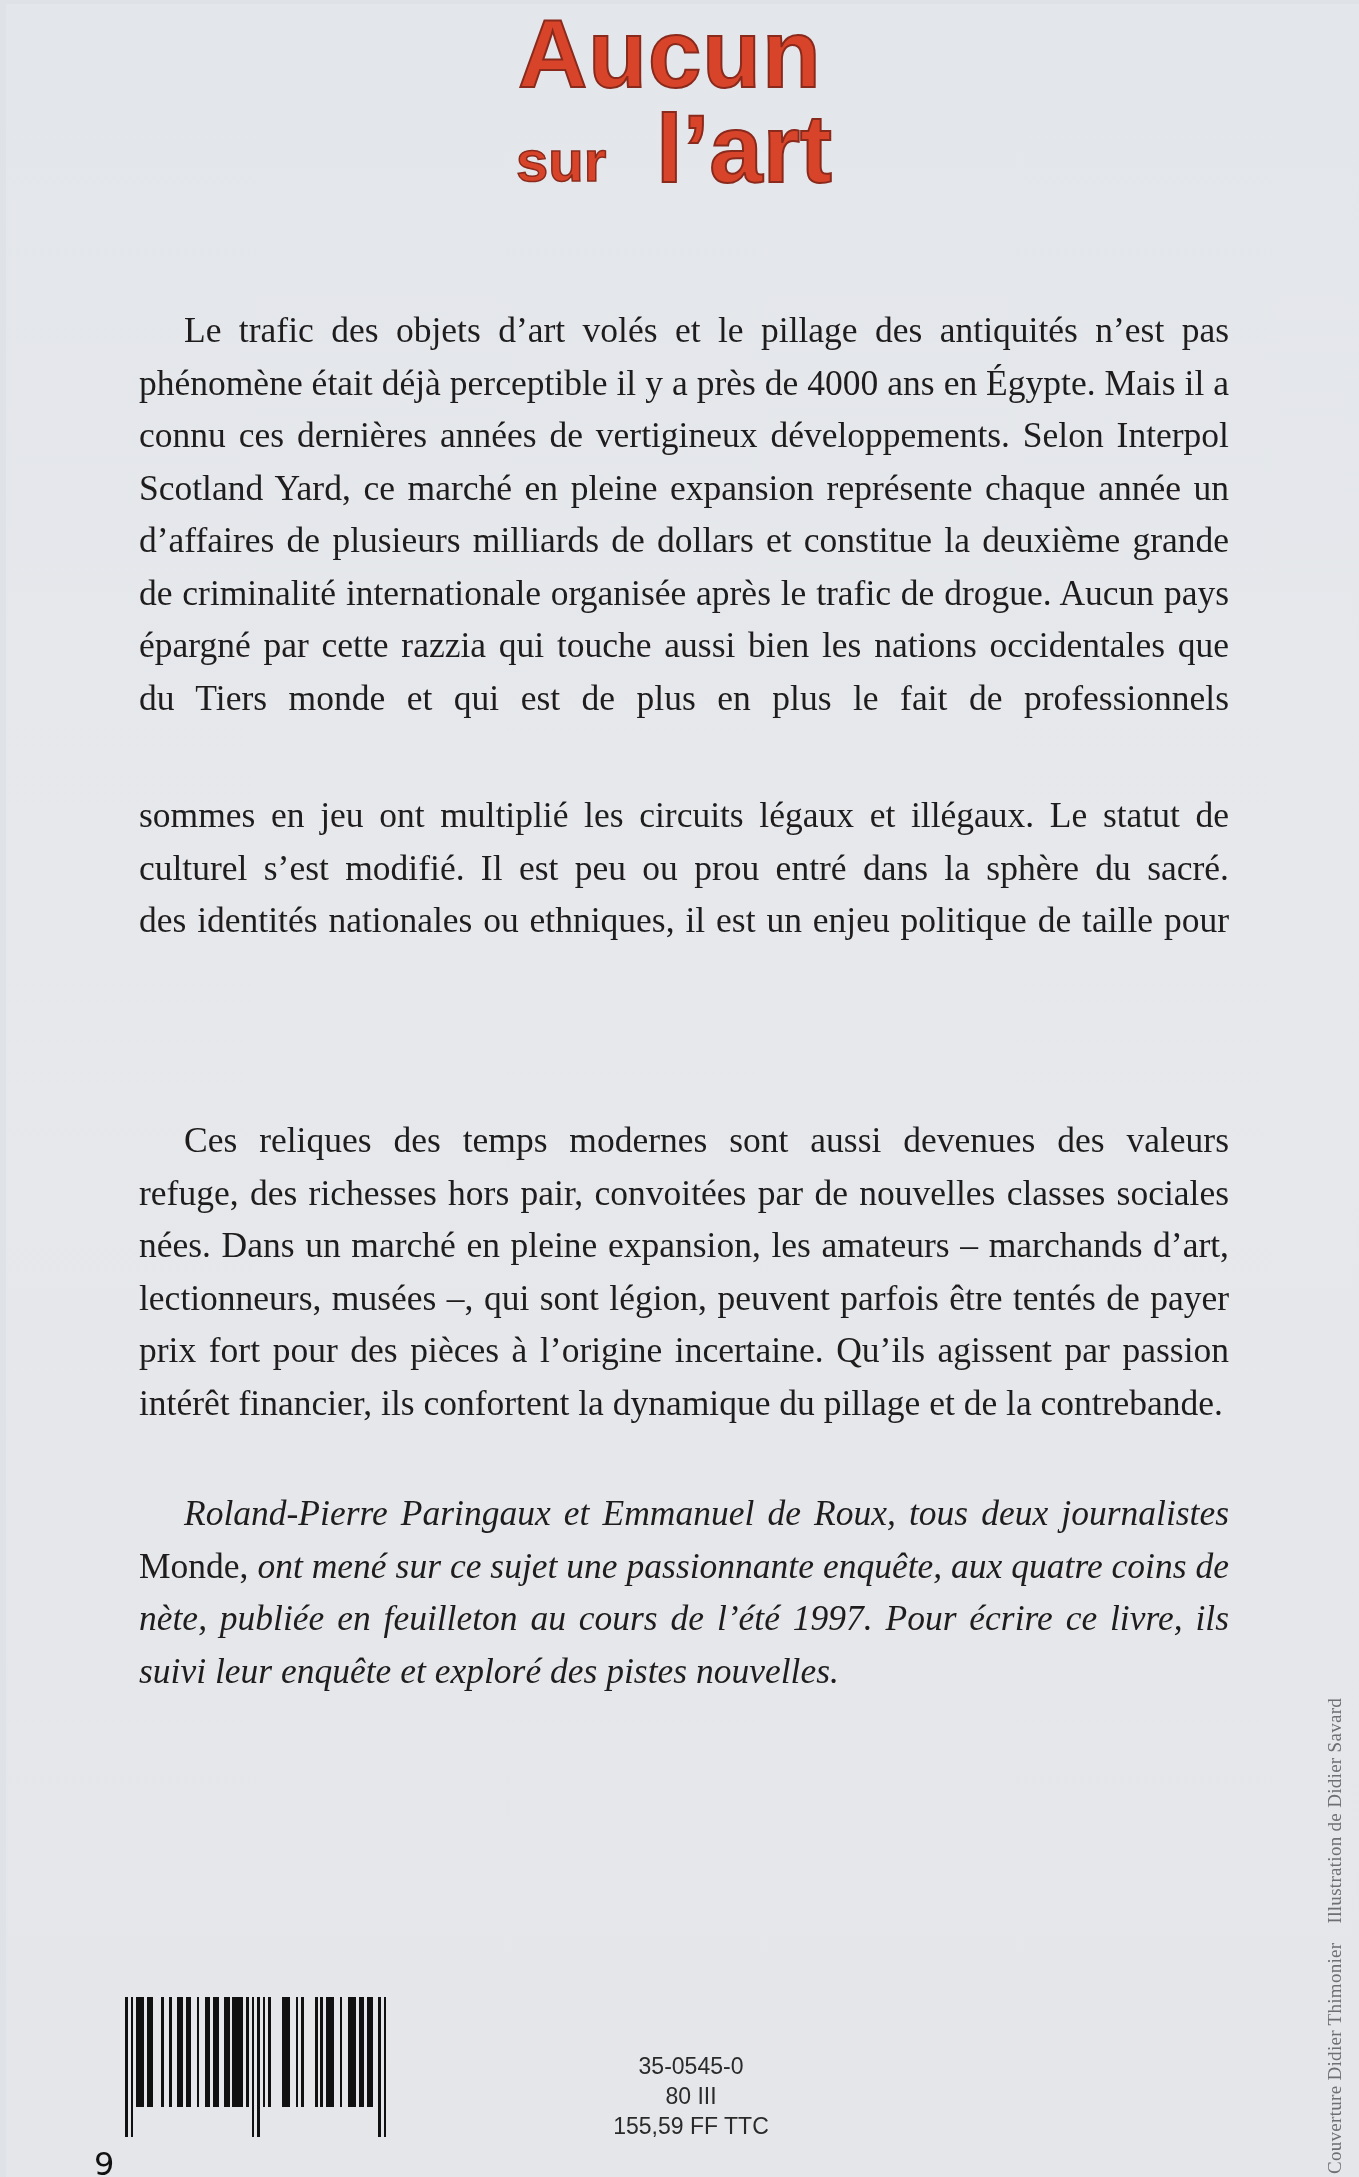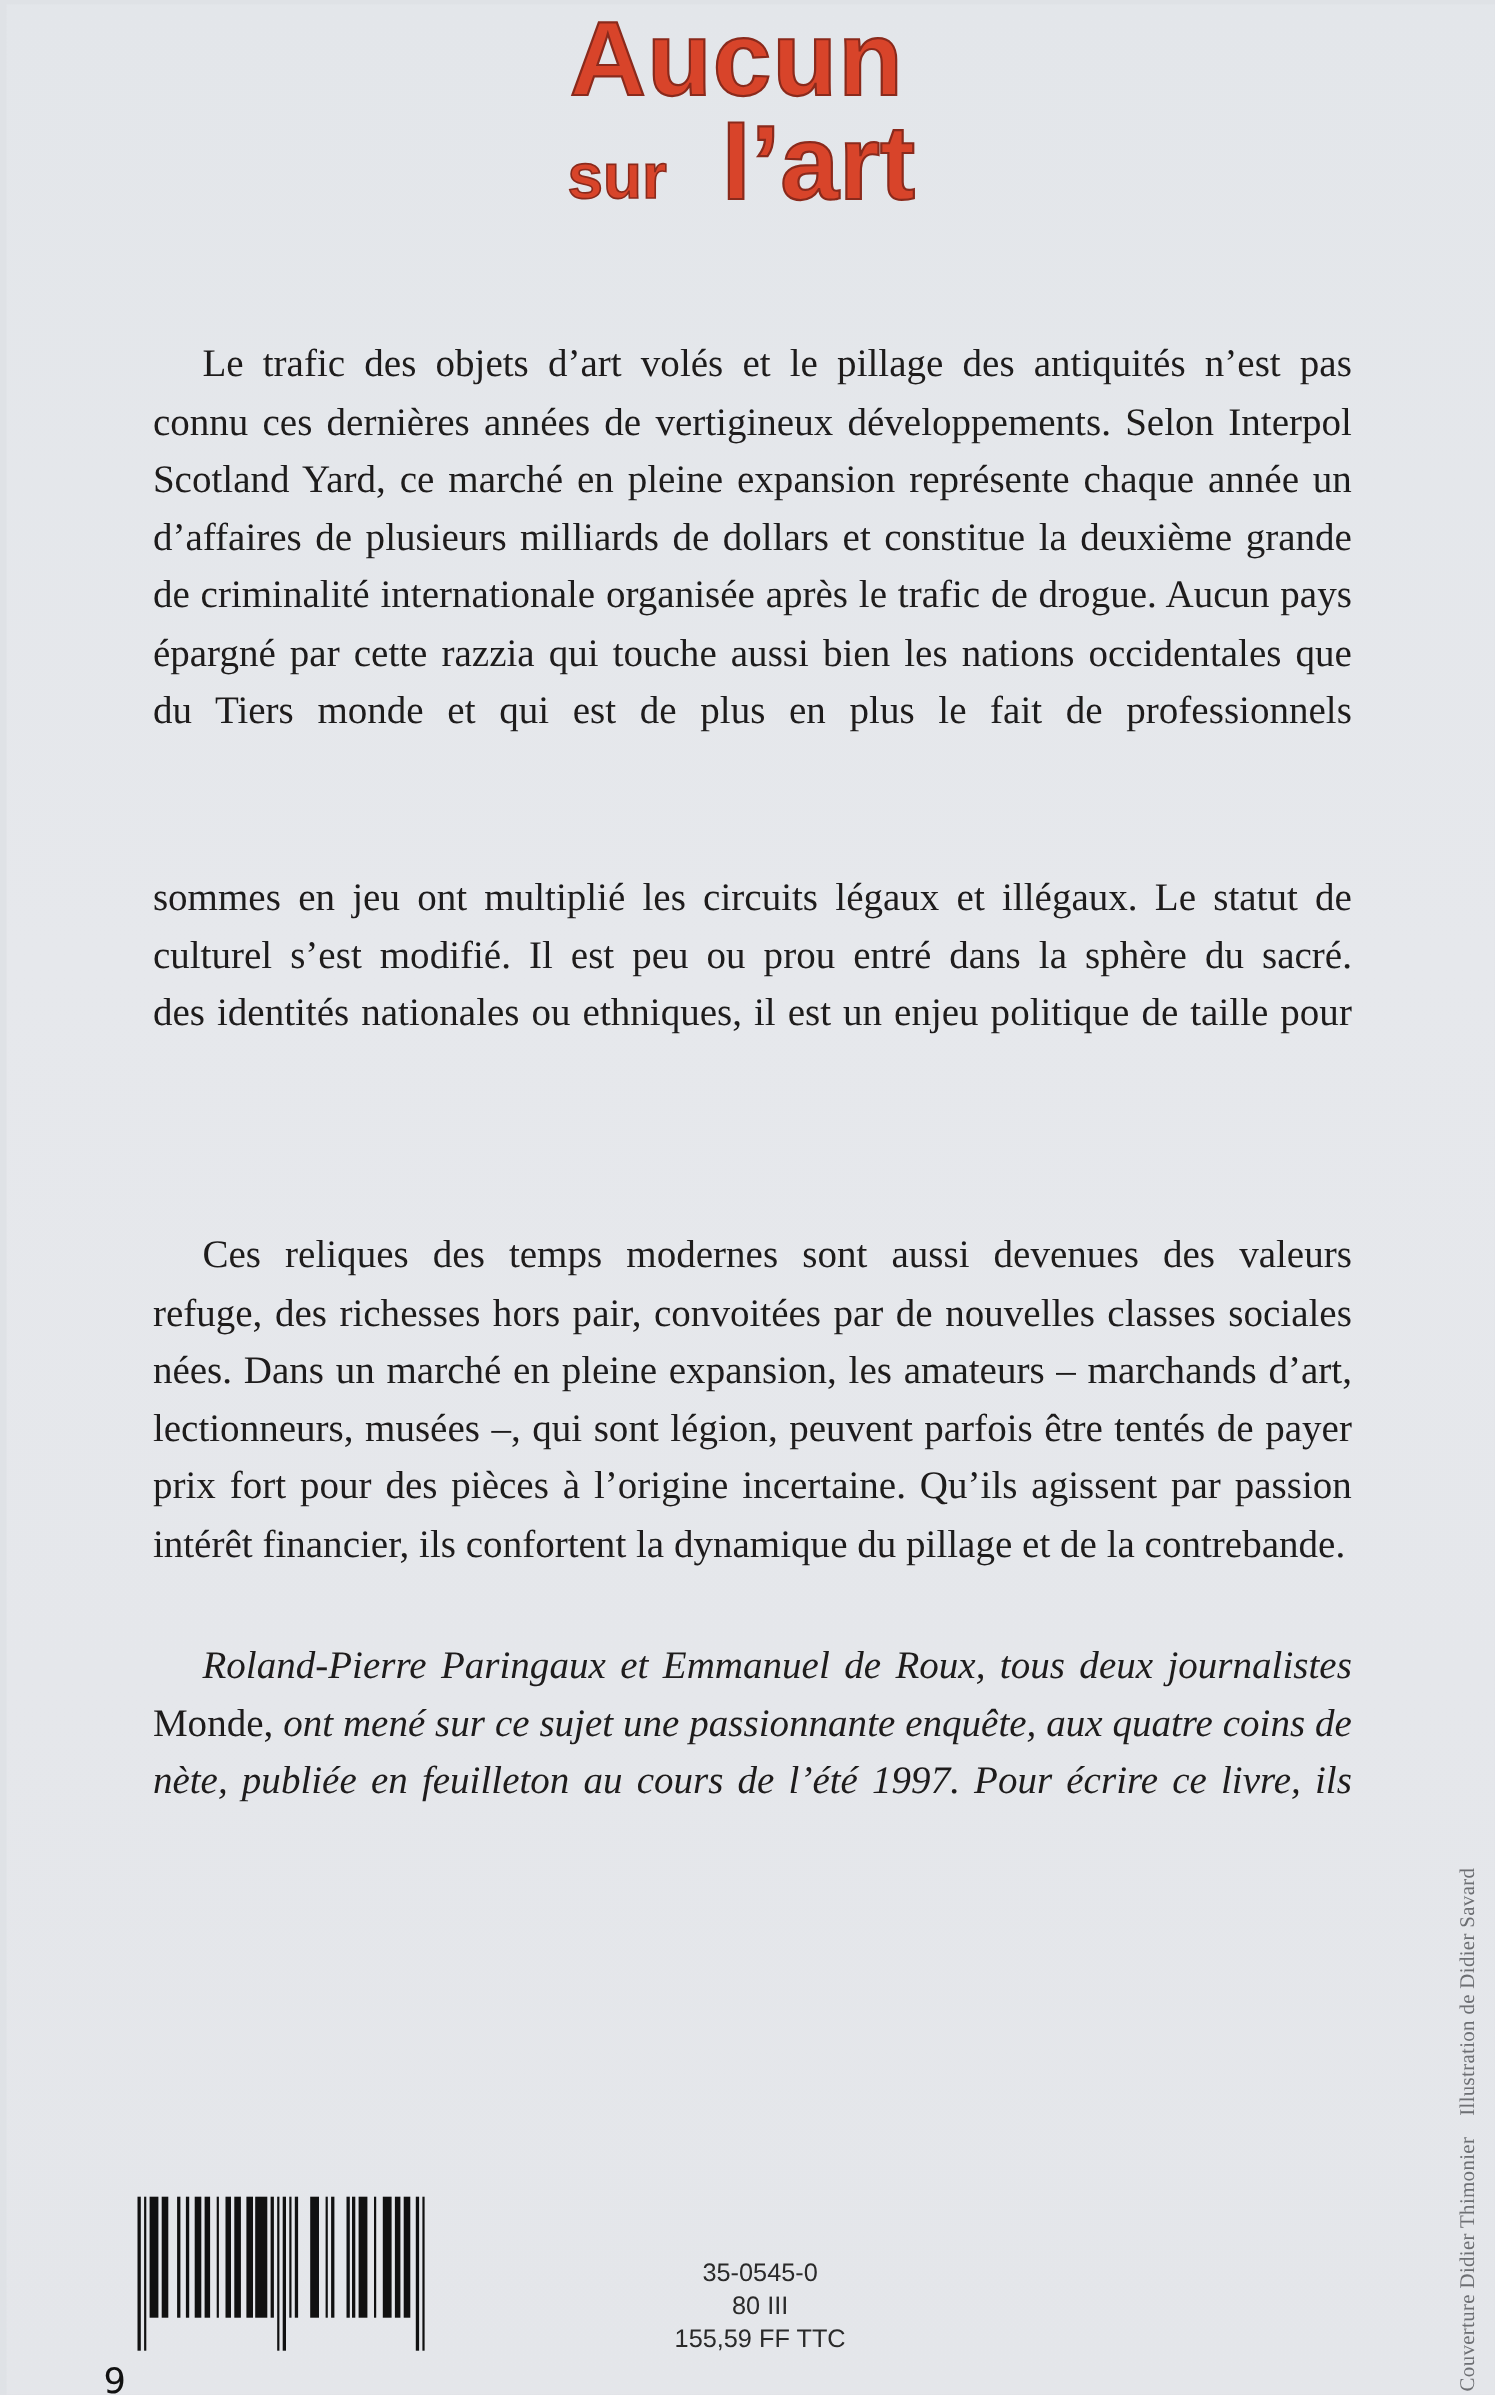--- a/index.html
+++ b/index.html
@@ -162,20 +162,21 @@
 <div class="cover">
 
   <div>
     <div class="title-line1">Aucun</div>
     <div class="title-sur">sur</div>
     <div class="title-art">l’art</div>
   </div>
 
   <div class="body-text" id="p1">
     <span class="line indent">Le trafic des objets d’art volés et le pillage des antiquités n’est pas nouveau. Le</span>
+    <span class="line">phénomène était déjà perceptible il y a près de 4000 ans en Égypte. Mais il a</span>
     <span class="line">connu ces dernières années de vertigineux développements. Selon Interpol et</span>
     <span class="line">Scotland Yard, ce marché en pleine expansion représente chaque année un chiffre</span>
     <span class="line">d’affaires de plusieurs milliards de dollars et constitue la deuxième grande source</span>
     <span class="line">de criminalité internationale organisée après le trafic de drogue. Aucun pays n’est</span>
     <span class="line">épargné par cette razzia qui touche aussi bien les nations occidentales que celles</span>
     <span class="line last">du Tiers monde et qui est de plus en plus le fait de professionnels chevronnés.</span>
   </div>
 
   <div class="body-text" id="p2">
     <span class="line">sommes en jeu ont multiplié les circuits légaux et illégaux. Le statut de l’objet</span>
@@ -189,20 +190,21 @@
     <span class="line">nées. Dans un marché en pleine expansion, les amateurs – marchands d’art, col-</span>
     <span class="line">lectionneurs, musées –, qui sont légion, peuvent parfois être tentés de payer le</span>
     <span class="line">prix fort pour des pièces à l’origine incertaine. Qu’ils agissent par passion ou par</span>
     <span class="line last">intérêt financier, ils confortent la dynamique du pillage et de la contrebande.</span>
   </div>
 
   <div class="body-text italic" id="p4">
     <span class="line indent">Roland-Pierre Paringaux et Emmanuel de Roux, tous deux journalistes au</span>
     <span class="line"><span class="roman">Monde,</span> <span>ont mené sur ce sujet une passionnante enquête, aux quatre coins de la pla-</span></span>
     <span class="line">nète, publiée en feuilleton au cours de l’été 1997. Pour écrire ce livre, ils ont pour-</span>
+    <span class="line last">suivi leur enquête et exploré des pistes nouvelles.</span>
   </div>
 
   <div class="barcode-wrap">
     <div class="barcode-bars" id="bars">
         <span class="bar long" style="width: 2.75px;"></span>
         <span class="space" style="width: 2.75px;"></span>
         <span class="bar long" style="width: 2.75px;"></span>
         <span class="space" style="width: 2.75px;"></span>
         <span class="bar" style="width: 8.25px;"></span>
         <span class="space" style="width: 2.75px;"></span>

